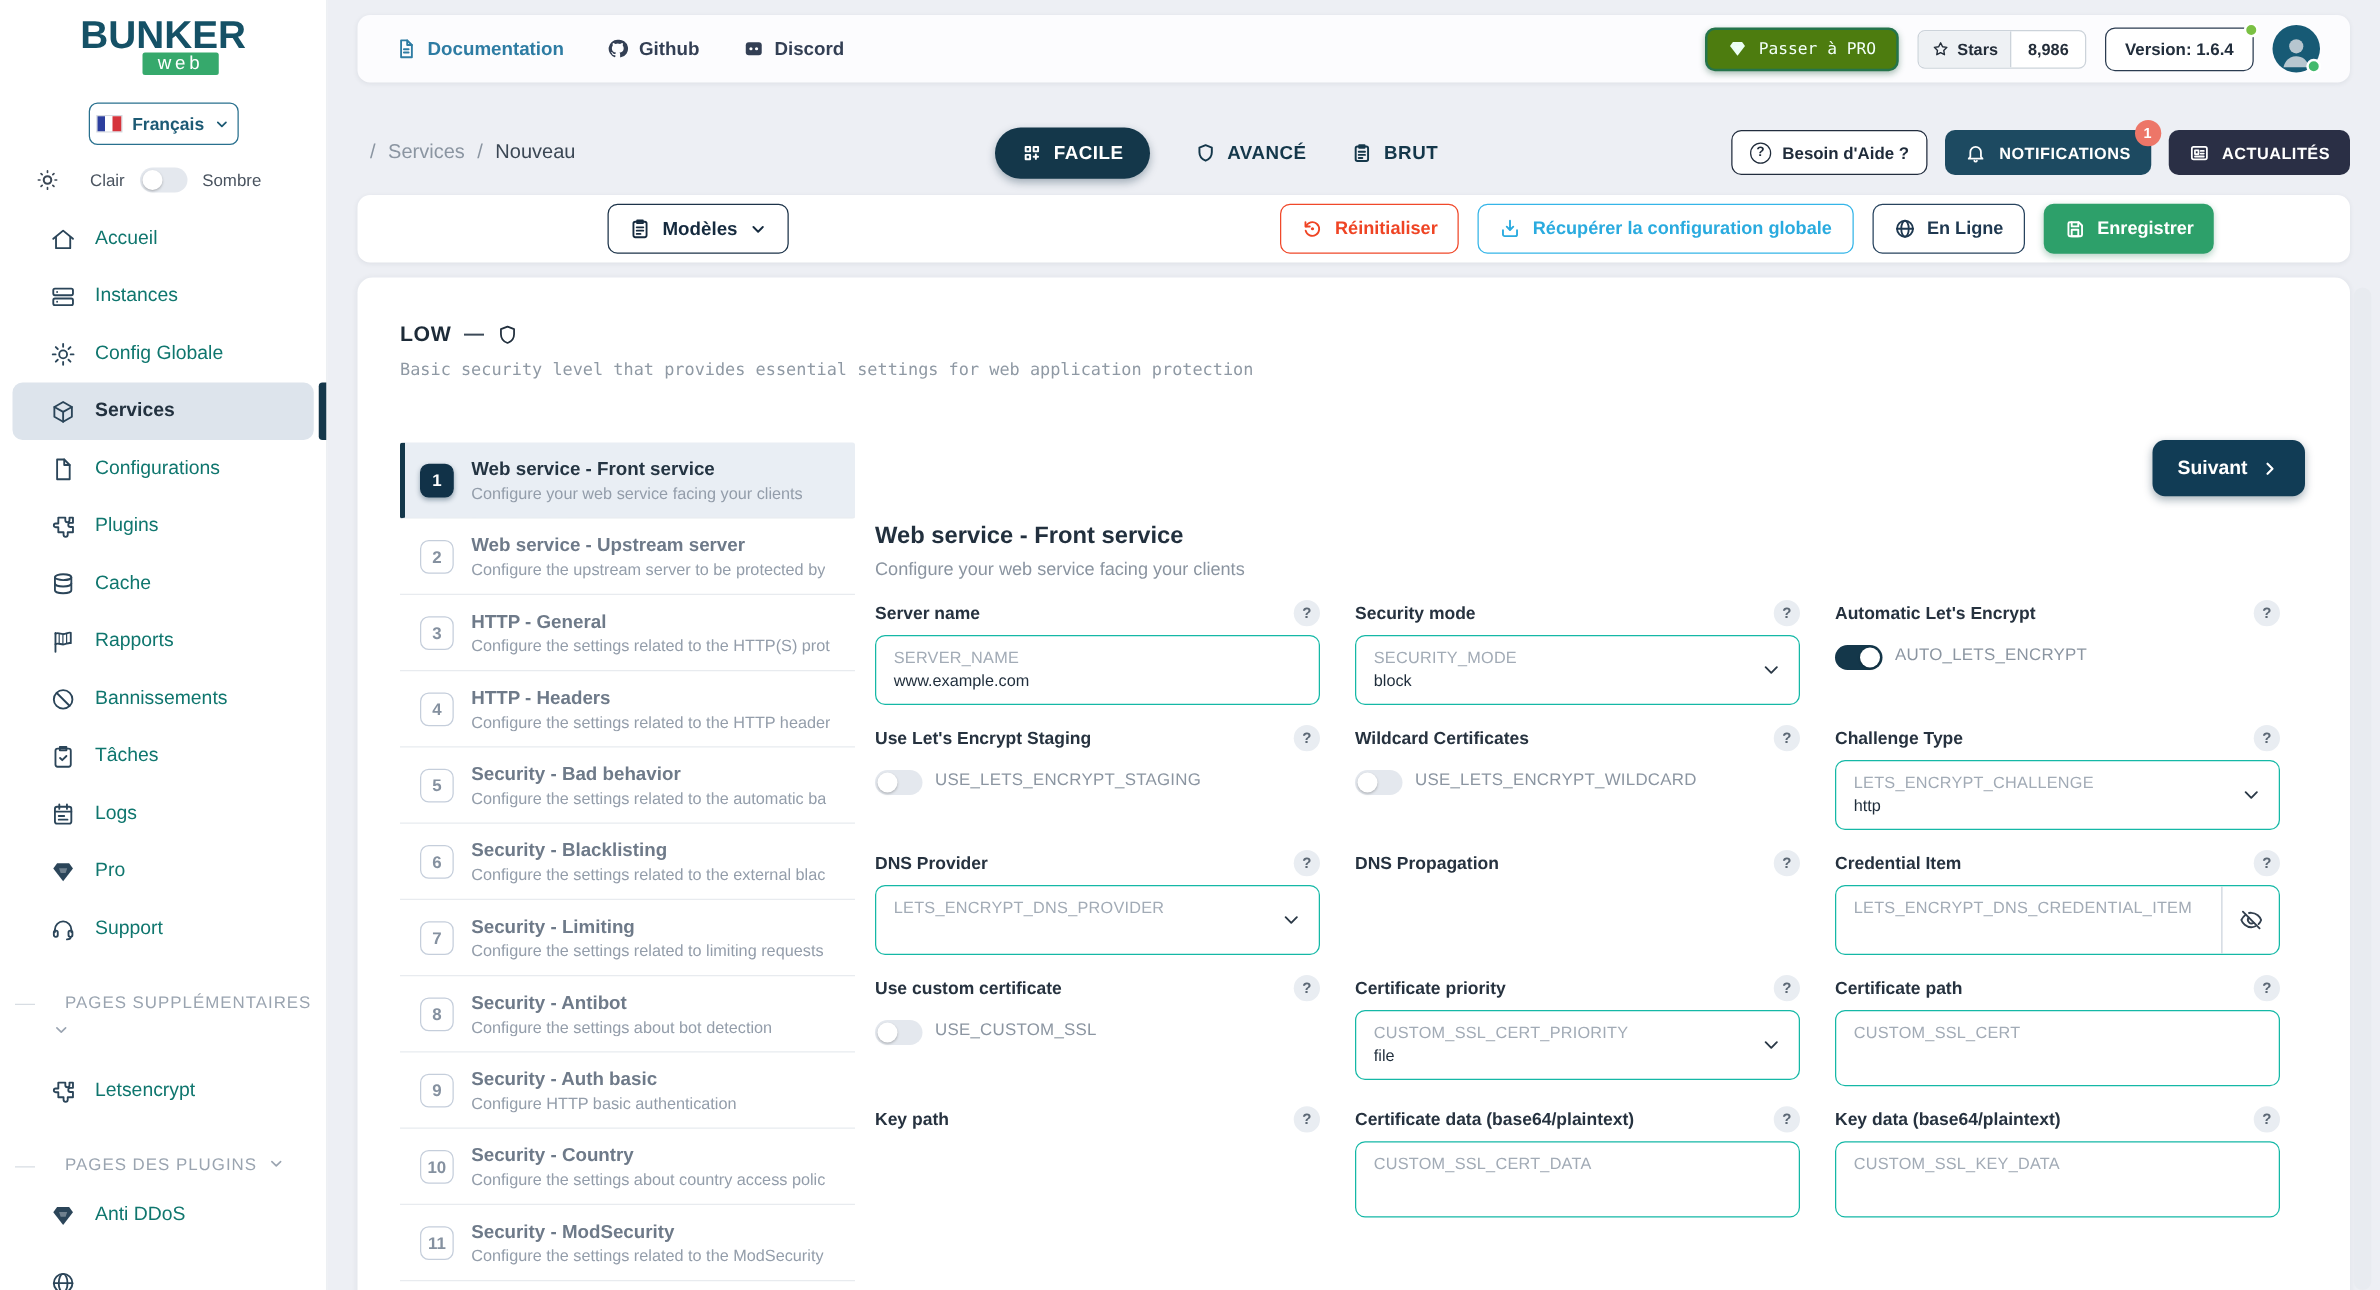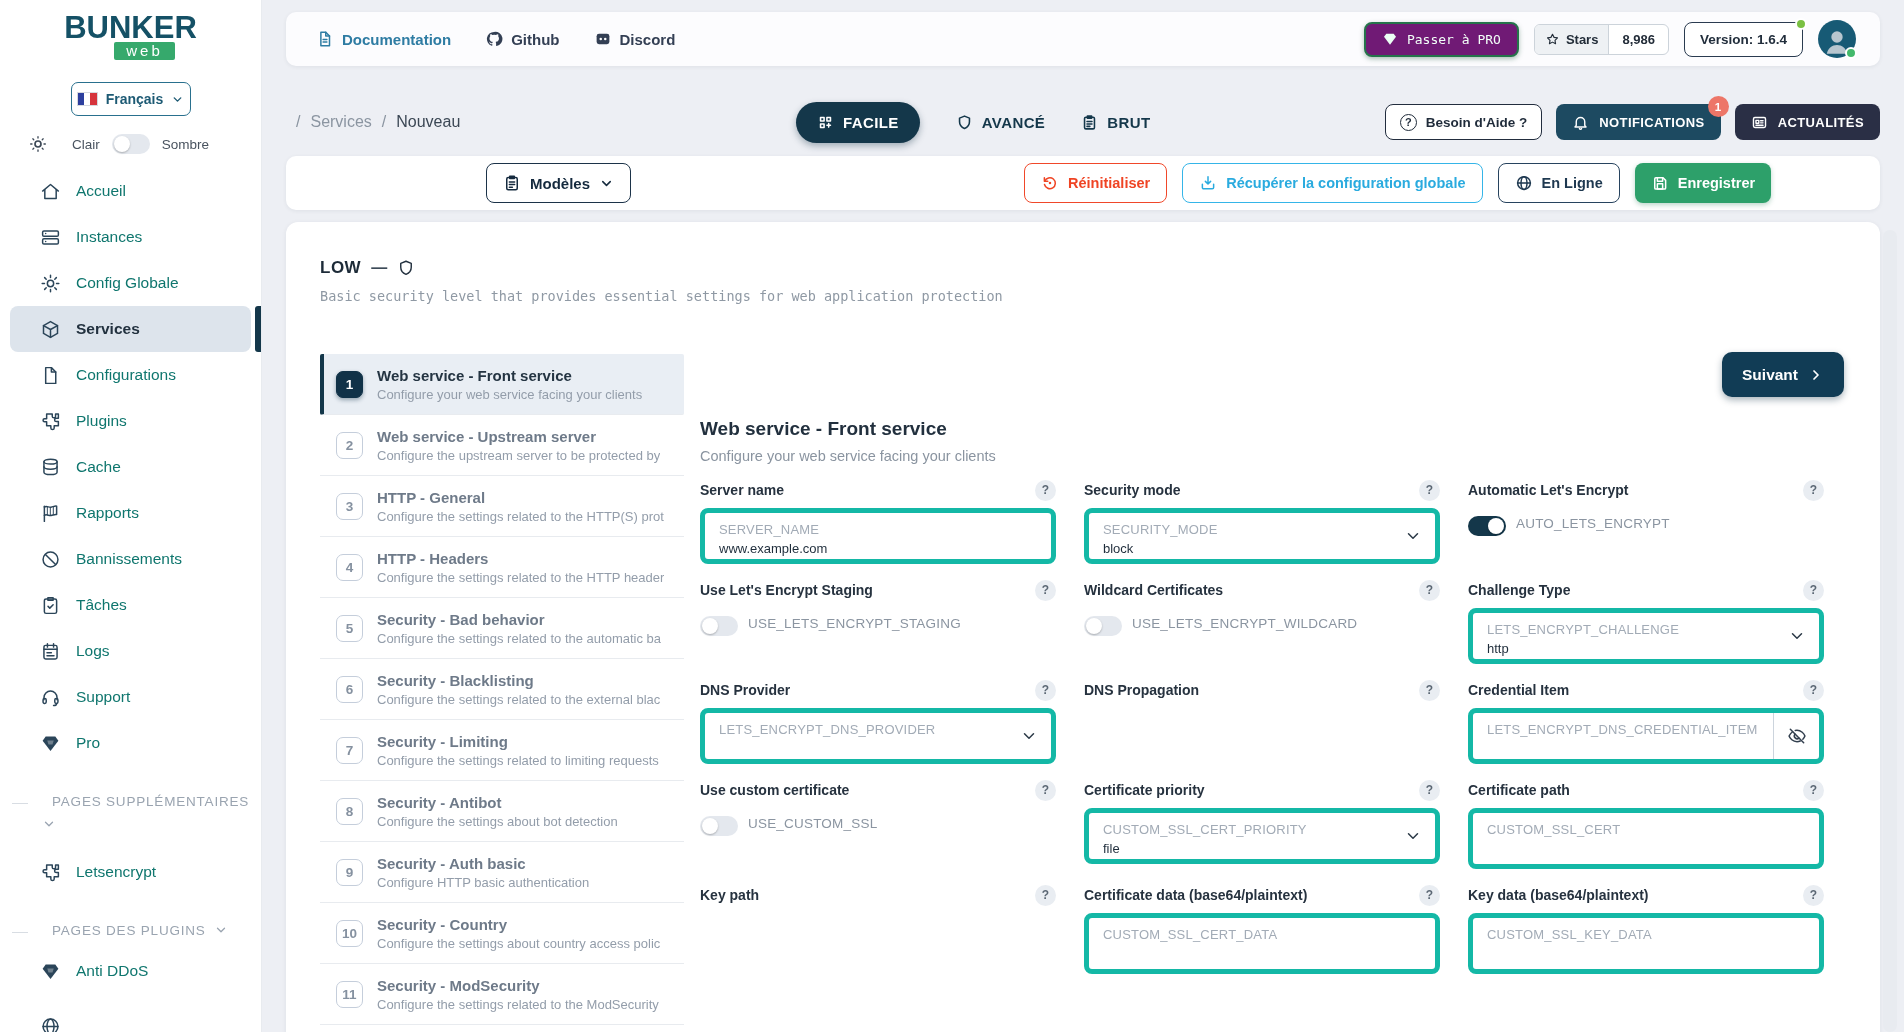--- a/index.html
+++ b/index.html
@@ -37,21 +37,21 @@
   .partial-item .ic { width:21px; height:21px; stroke-width:1.7; }
 
   
   .main { position:absolute; left:262px; top:0; right:0; bottom:0; }
 
   .topbar { position:absolute; left:24px; right:24px; top:12px; height:54px; background:#fcfcfe; border-radius:10px; box-shadow:0 1px 4px rgba(25,39,52,.07); display:flex; align-items:center; padding:0 24px 0 30px; }
   .toplink { display:flex; align-items:center; gap:8px; font-size:15px; font-weight:600; color:#333f54; margin-right:34px; cursor:pointer; }
   .toplink .ic { width:18px; height:18px; }
   .toplink.doc { color:#2e7ca3; }
   .top-right { margin-left:auto; display:flex; align-items:center; gap:15px; }
-  .pro-btn { height:35px; display:flex; align-items:center; gap:9px; padding:0 16px; background:#701a75; border:2px solid #25744b; border-radius:8px; color:#f2fff8; font-family:"DejaVu Sans Mono", monospace; font-size:13px; cursor:pointer; box-shadow:0 2px 5px rgba(20,80,50,.35); }
+  .pro-btn { height:35px; display:flex; align-items:center; gap:9px; padding:0 16px; background:#4d7c0f; border:2px solid #25744b; border-radius:8px; color:#f2fff8; font-family:"DejaVu Sans Mono", monospace; font-size:13px; cursor:pointer; box-shadow:0 2px 5px rgba(20,80,50,.35); }
   .pro-btn .ic { width:16px; height:16px; color:#eafff3; }
   .stars { display:flex; align-items:stretch; border:1px solid #ccd3da; border-radius:6px; overflow:hidden; height:31px; background:#fff; cursor:pointer; }
   .stars .seg1 { background:#eef1f4; display:flex; align-items:center; gap:6px; padding:0 10px; font-size:13px; font-weight:700; color:#232d39; border-right:1px solid #ccd3da; }
   .stars .seg1 .ic { width:15px; height:15px; stroke-width:1.8; }
   .stars .seg2 { display:flex; align-items:center; padding:0 13px; font-size:13px; font-weight:700; color:#232d39; }
   .version-btn { height:35px; border:1.6px solid #2a3b50; border-radius:8px; background:#fff; padding:0 15px; font-size:13.5px; font-weight:700; color:#222e3c; position:relative; cursor:pointer; }
   .version-btn .gdot { position:absolute; top:-5px; right:-5px; width:12px; height:12px; border-radius:50%; background:#7ac043; border:2px solid #fff; }
   .avatar { width:38px; height:38px; border-radius:50%; background:#175a75; position:relative; display:flex; align-items:flex-end; justify-content:center; overflow:visible; cursor:pointer; }
   .avatar .ic { width:34px; height:34px; }
   .avatar .gdot { position:absolute; bottom:-1px; right:-1px; width:12px; height:12px; border-radius:50%; background:#43b96c; border:2px solid #fff; }
@@ -104,21 +104,21 @@
   .next-btn .ic { width:16px; height:16px; stroke-width:2.6; }
 
   .form-title { position:absolute; left:414px; top:196px; font-size:19px; font-weight:800; color:#22303e; }
   .form-sub { position:absolute; left:414px; top:226px; font-size:14.5px; color:#8a94a0; }
 
   .fgrid { position:absolute; left:414px; top:258px; width:1124px; display:grid; grid-template-columns:repeat(3,356px); column-gap:28px; }
   .field { margin-bottom:16px; }
   .f-label-row { display:flex; align-items:center; justify-content:space-between; height:20px; margin-bottom:8px; }
   .f-label { font-size:14px; font-weight:700; color:#26323f; }
   .f-q { width:21px; height:21px; border-radius:50%; background:#e9edf2; color:#5c6875; font-size:12px; font-weight:700; display:flex; align-items:center; justify-content:center; cursor:pointer; }
-  .f-ctrl { position:relative; height:56px; border:5px solid #14b8a6; border-radius:8px; background:#fff; padding:9px 14px; cursor:text; }
+  .f-ctrl { position:relative; height:56px; border:1px solid #14b8a6; border-radius:8px; background:#fff; padding:9px 14px; cursor:text; }
   .f-ctrl.tall { height:61px; }
   .f-ph { font-size:13px; color:#a2abb6; letter-spacing:.2px; }
   .f-val { font-size:13px; color:#1f2d3b; margin-top:4px; }
   .f-chev { position:absolute; right:13px; top:50%; margin-top:-9px; width:18px; height:18px; stroke-width:2.4; color:#2b3947; }
   .f-eye { position:absolute; right:0; top:0; bottom:0; width:46px; border-left:1px solid #ccd4dd; display:flex; align-items:center; justify-content:center; color:#323f4e; cursor:pointer; }
   .f-eye .ic { width:20px; height:20px; stroke-width:1.8; }
   .f-toggle-row { display:flex; align-items:center; gap:10px; height:56px; align-items:flex-start; padding-top:8px; }
   .f-code { font-size:13.5px; color:#8b95a1; font-weight:500; letter-spacing:.2px; }
 
   .vtrack { position:absolute; right:7px; top:230px; bottom:0; width:14px; border-radius:7px; background:#e8ebf0; }
@@ -349,30 +349,30 @@
         </svg>
         <span>Tâches</span>
       </div>
       <div class="nav-item">
         <svg class="ic">
           <use href="#i-calendar"></use>
         </svg>
         <span>Logs</span>
       </div>
       <div class="nav-item">
-        <svg class="ic">
-          <use href="#i-headset"></use>
-        </svg>
-        <span>Support</span>
-      </div>
-      <div class="nav-item">
         <svg class="ic gem-ic">
           <use href="#i-gem"></use>
         </svg>
         <span>Pro</span>
+      </div>
+      <div class="nav-item">
+        <svg class="ic">
+          <use href="#i-headset"></use>
+        </svg>
+        <span>Support</span>
       </div>
     </nav>
   <div id="side-sections">
       <div class="side-section"><span>PAGES SUPPLÉMENTAIRES</span></div>
       <div class="chev-row"><svg class="ic">
           <use href="#i-chevd"></use>
         </svg></div>
       <div class="nav-item" style="margin-top: 14px;">
         <svg class="ic">
           <use href="#i-puzzle"></use>

